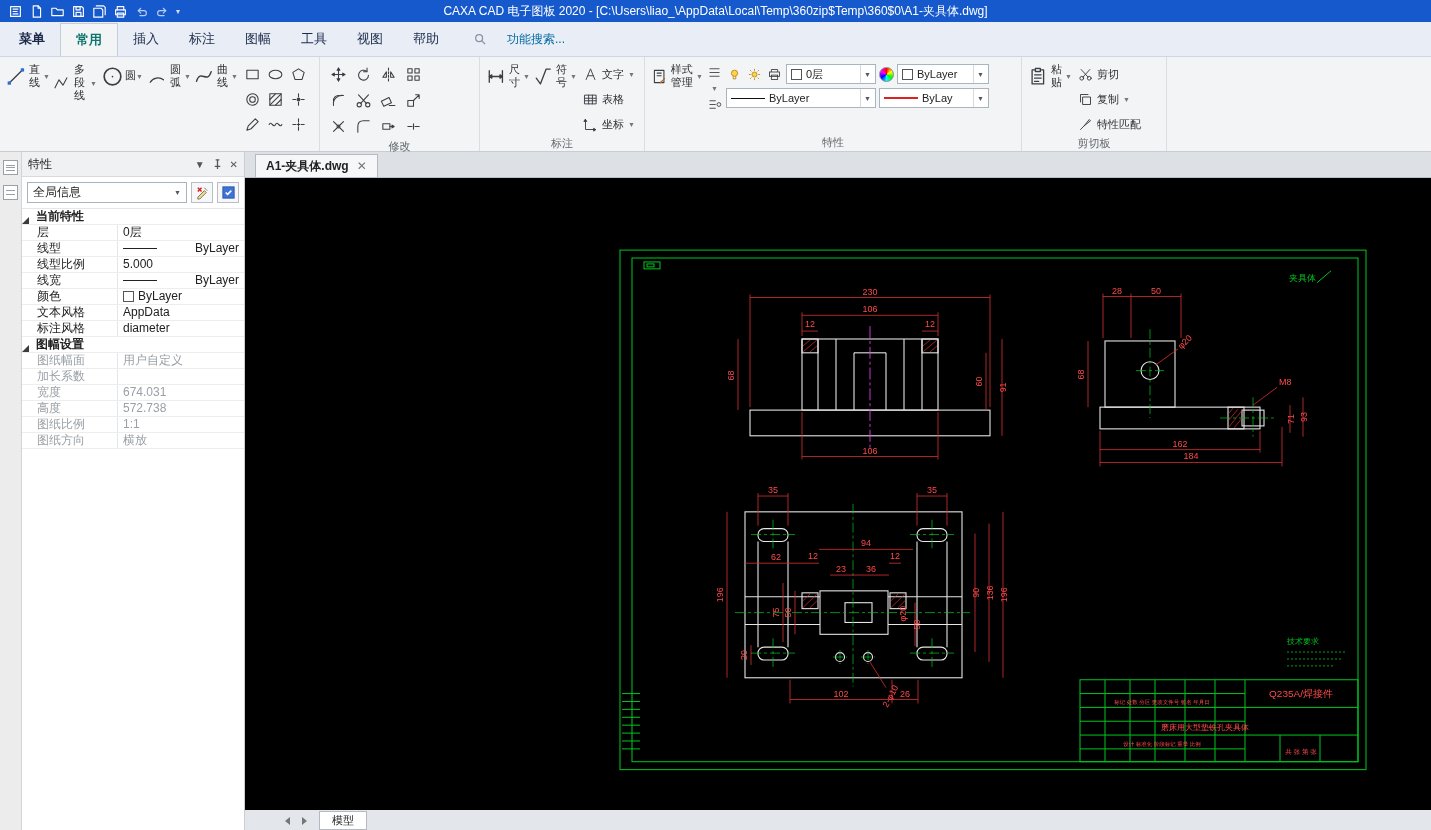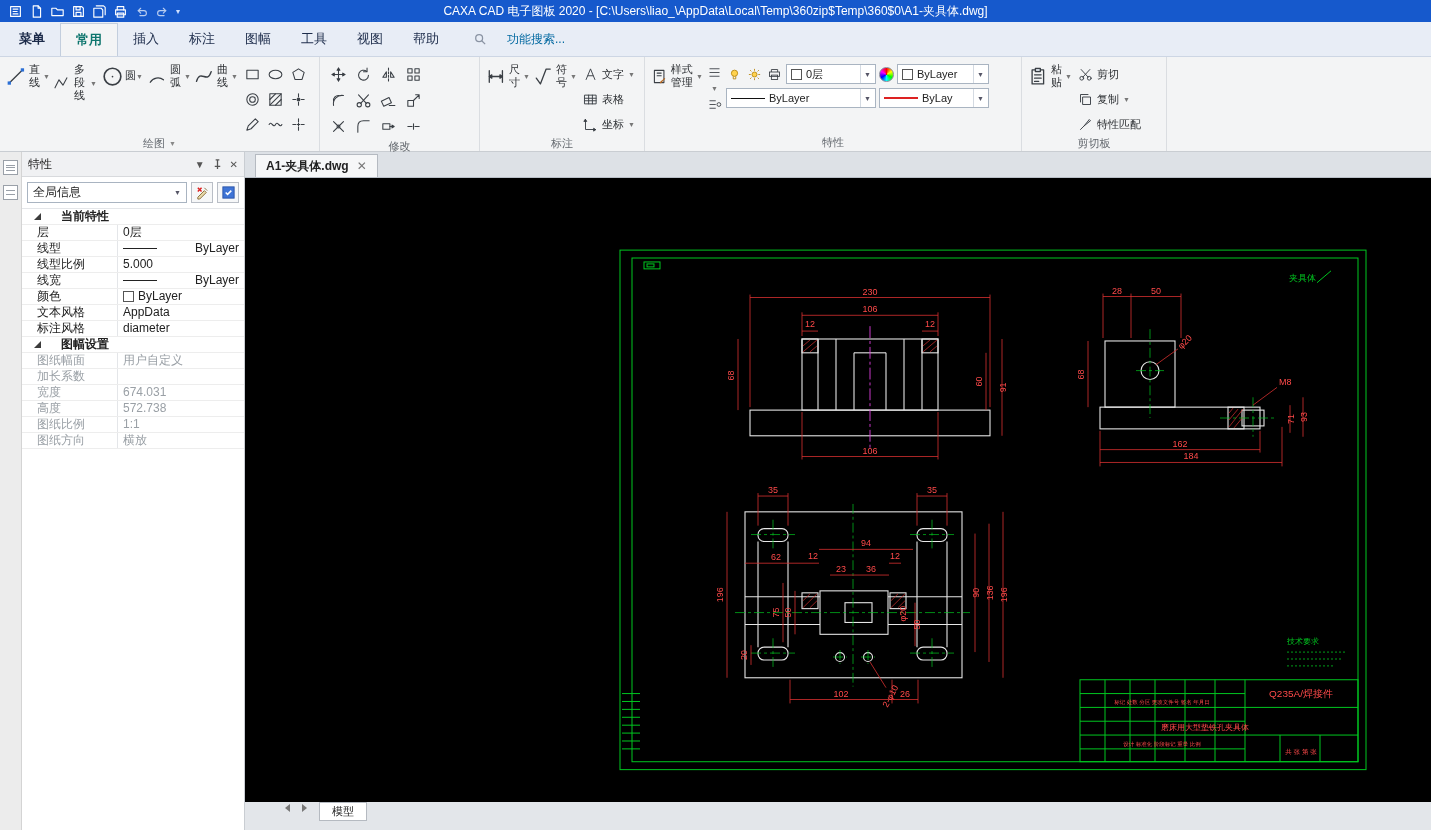--- a/index.html
+++ b/index.html
@@ -69,38 +69,38 @@
 
   .ptable{font-size:12px}
   .pthead{display:flex;background:#f2f3f4;border-bottom:1px solid #d8dadd;color:#333}
   .pthead>div{padding:3px 5px}
   .ptn{width:96px;border-right:1px solid #d8dadd}
   .ptv{flex:1}
   .prow{display:flex;height:16px;line-height:15px;border-bottom:1px solid #ededed}
   .prow .pname{width:96px;padding-left:15px;border-right:1px solid #e4e6e9;overflow:hidden;white-space:nowrap}
   .prow .pval{flex:1;padding:0 5px;display:flex;align-items:center;gap:4px;overflow:hidden;white-space:nowrap}
   .prow.group{background:#fff;font-weight:bold}
-  .prow.group .pname{width:100%;padding-left:12px;border-right:none;display:flex;align-items:center;gap:20px}
+  .prow.group .pname{width:100%;padding-left:0;border-right:none;display:flex;align-items:flex-end;gap:7px}
   .exp{width:0;height:0;border-left:7px solid transparent;border-bottom:7px solid #3c3c3c;display:inline-block}
   .prow.dim .pname,.prow.dim .pval{color:#9aa0a6}
   .pval .vline{flex:0 0 34px;border-top:1.2px solid #222}
   .pval .spread{margin-left:auto}
   .swatch{width:11px;height:11px;background:#fff;border:1px solid #555;display:inline-block}
 
   
   .tabbar{position:absolute;left:245px;top:152px;right:0;height:26px;background:#dde1e6;border-bottom:1px solid #b9bfc7;display:flex;align-items:flex-end;padding-left:10px}
   .doctab{display:flex;align-items:center;gap:8px;background:#f6f7f8;border:1px solid #b5bac1;border-bottom:none;height:23px;padding:0 10px;font-size:12px;font-weight:bold;color:#222}
   .doctab .close{color:#777;font-weight:normal;font-size:12px}
 
   
   .canvas{position:absolute;left:245px;top:178px;right:0;bottom:10px;background:#000}
   .canvas svg{width:100%;height:100%;display:block}
 
   
-  .statusbar{position:absolute;left:245px;bottom:0;right:0;height:28px;background:#e3e6ea;overflow:hidden;display:flex;align-items:flex-start;gap:12px;padding-left:40px}
+  .statusbar{position:absolute;left:245px;bottom:0;right:0;height:20px;background:#e3e6ea;overflow:hidden;display:flex;align-items:center;gap:12px;padding-left:40px}
   .modeltab{background:#fff;border:1px solid #b5bac1;font-size:11px;padding:1px 12px;color:#222}
   .nav-tri{width:0;height:0;border-top:4px solid transparent;border-bottom:4px solid transparent;margin-top:2px}
   .nav-tri.l{border-right:5px solid #777}
   .nav-tri.r{border-left:5px solid #777}
 
   
   .g{stroke:#00c820;fill:none;stroke-width:1}
   .gt{fill:#00c820;font-size:9px}
   .w{stroke:#e6e6e6;fill:none;stroke-width:1.1}
   .r{stroke:#d83030;fill:none;stroke-width:0.8}
@@ -274,24 +274,20 @@
               <path d="M3 12c3-6 6 6 9 0s6 6 9 0"></path>
             </svg>
           </span>
         <span class="sicon">
             <svg viewBox="0 0 24 24">
               <path d="M4 12h16M12 4v16" stroke-dasharray="4 2"></path>
             </svg>
           </span>
       </div>
     </div>
-    <div class="rg-label">
-        <span>绘图</span>
-        <span class="chev">▼</span>
-      </div>
   </div>
 
   <div class="rgroup" style="width:160px">
     <div class="rg-content">
       <div class="sgrid4">
         <span class="sicon">
             <svg viewBox="0 0 24 24">
               <path d="M12 3v18M3 12h18"></path>
               <path d="M12 3l-2 3h4zM12 21l-2-3h4zM3 12l3-2v4zM21 12l-3-2v4z" fill="#3a3f45"></path>
             </svg>

